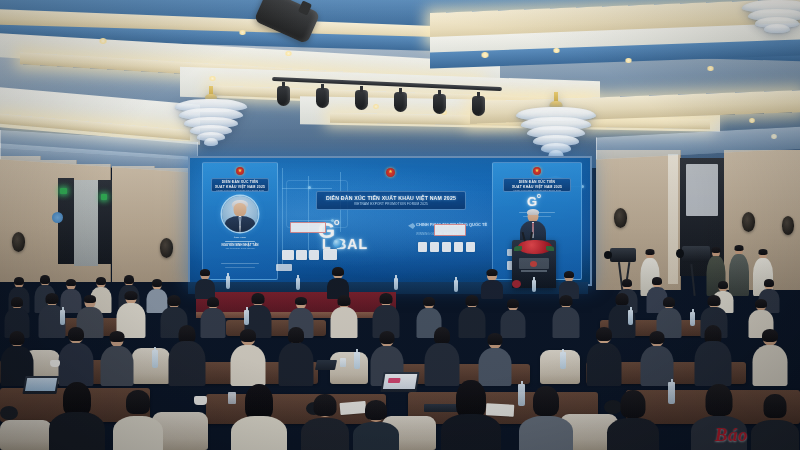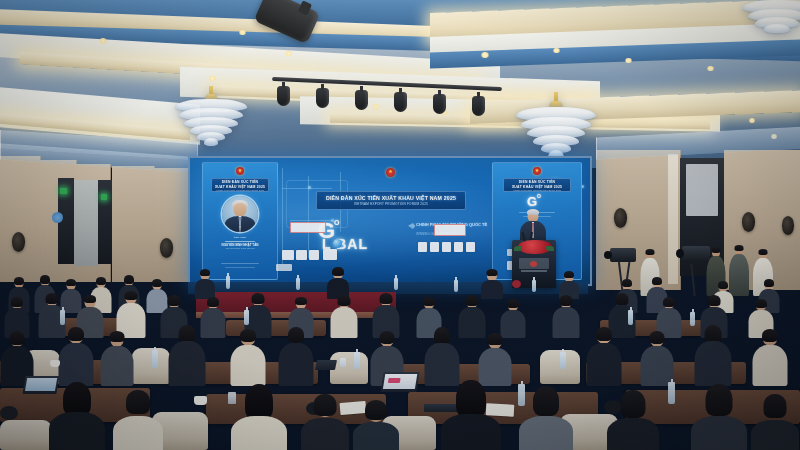--- a/index.html
+++ b/index.html
@@ -772,15 +772,16 @@
       <div class="head" style="top:0;width:18px;height:20px;background:#c69b7b;"></div>
       <div class="hairlong" style="top:-2px;width:22px;height:20px;"></div>
       <div class="torso" style="top:20px;width:46px;height:30px;background:#25303b;"></div>
     </div>
   </div>
 
   <div class="abs warmtint"></div>
   <div class="abs vignette"></div>
 
   <div class="abs" id="watermark">
+    <span id="wm-bao">Báo</span>
   </div>
 
 </div>
 
 </body></html>

